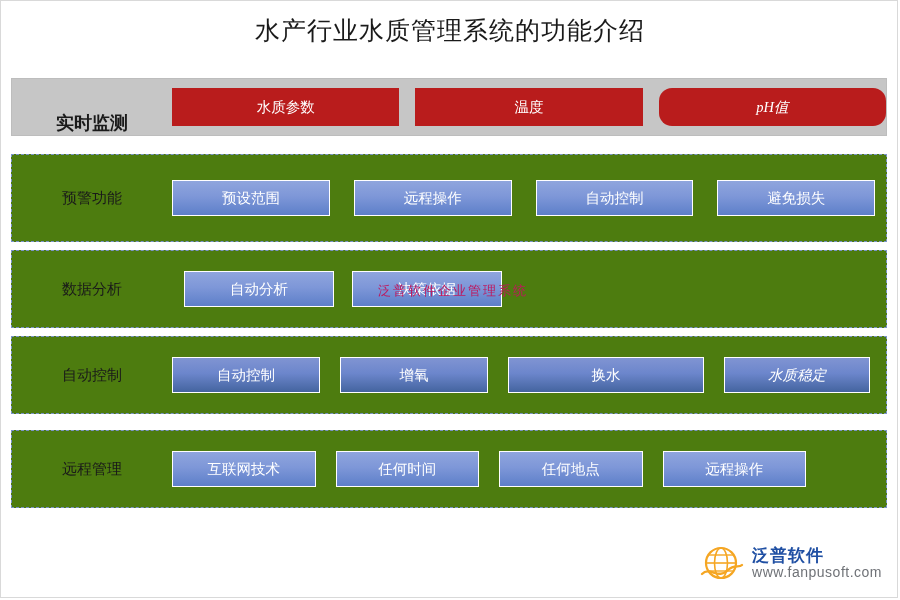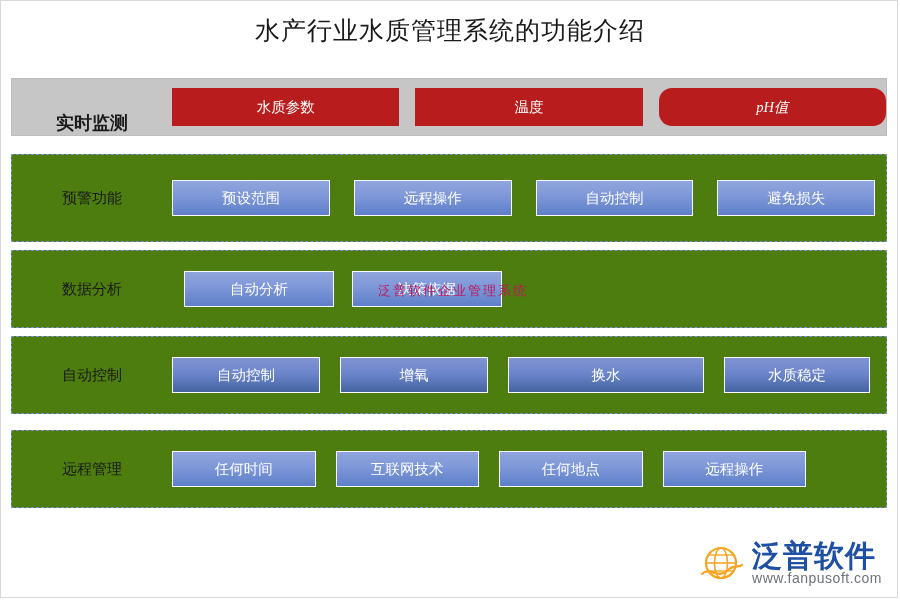--- a/index.html
+++ b/index.html
@@ -114,21 +114,21 @@
   .r3 { top: 250px; height: 78px; }
   .r3 .cells { gap: 18px; padding-left: 12px; }
   .r3 .box { width: 150px; text-align: center; }
 
   
   .r4 { top: 336px; height: 78px; }
   .r4 .cells { gap: 20px; padding-right: 5px; }
   .r4 .box:nth-child(1) { flex: 0 0 148px; }
   .r4 .box:nth-child(2) { flex: 0 0 148px; }
   .r4 .box:nth-child(3) { flex: 0 0 196px; }
-  .r4 .box:nth-child(4) { flex: 0 0 146px; }
+  .r4 .box:nth-child(4) { flex: 0 0 146px; font-style: italic; }
 
   
   .r5 { top: 430px; height: 78px; }
   .r5 .cells { gap: 20px; padding-right: 80px; }
   .r5 .box { flex: 1 1 0; }
 
   
   .watermark {
     position: absolute;
     left: 378px;
@@ -153,21 +153,21 @@
     width: 46px;
     height: 46px;
     position: relative;
   }
   .logo-text {
     display: flex;
     flex-direction: column;
     line-height: 1.05;
   }
   .logo-title {
-    font-size: 30px;
+    font-size: 17px;
     font-weight: bold;
     color: #1f4fa3;
     font-family: "Liberation Serif", serif;
     letter-spacing: 1px;
   }
   .logo-sub {
     font-size: 14px;
     color: #6f7277;
     letter-spacing: 0.5px;
     font-family: "Liberation Sans", sans-serif;
@@ -214,22 +214,22 @@
     <div class="box box-blue-dark">自动控制</div>
     <div class="box box-blue-dark">增氧</div>
     <div class="box box-blue-dark">换水</div>
     <div class="box box-blue-dark">水质稳定</div>
   </div>
 </div>
 
 <div class="row row-dashed r5">
   <div class="row-label">远程管理</div>
   <div class="cells">
+    <div class="box box-blue">互联网技术</div>
     <div class="box box-blue">任何时间</div>
-    <div class="box box-blue">互联网技术</div>
     <div class="box box-blue">任何地点</div>
     <div class="box box-blue">远程操作</div>
   </div>
 </div>
 
 <div class="logo">
   <div class="logo-mark">
     <svg width="46" height="46" viewBox="0 0 46 46" xmlns="http://www.w3.org/2000/svg">
       <circle cx="23" cy="23" r="15" fill="none" stroke="#f5a623" stroke-width="2.2"></circle>
       <ellipse cx="23" cy="23" rx="6.5" ry="15" fill="none" stroke="#f5a623" stroke-width="1.6"></ellipse>

